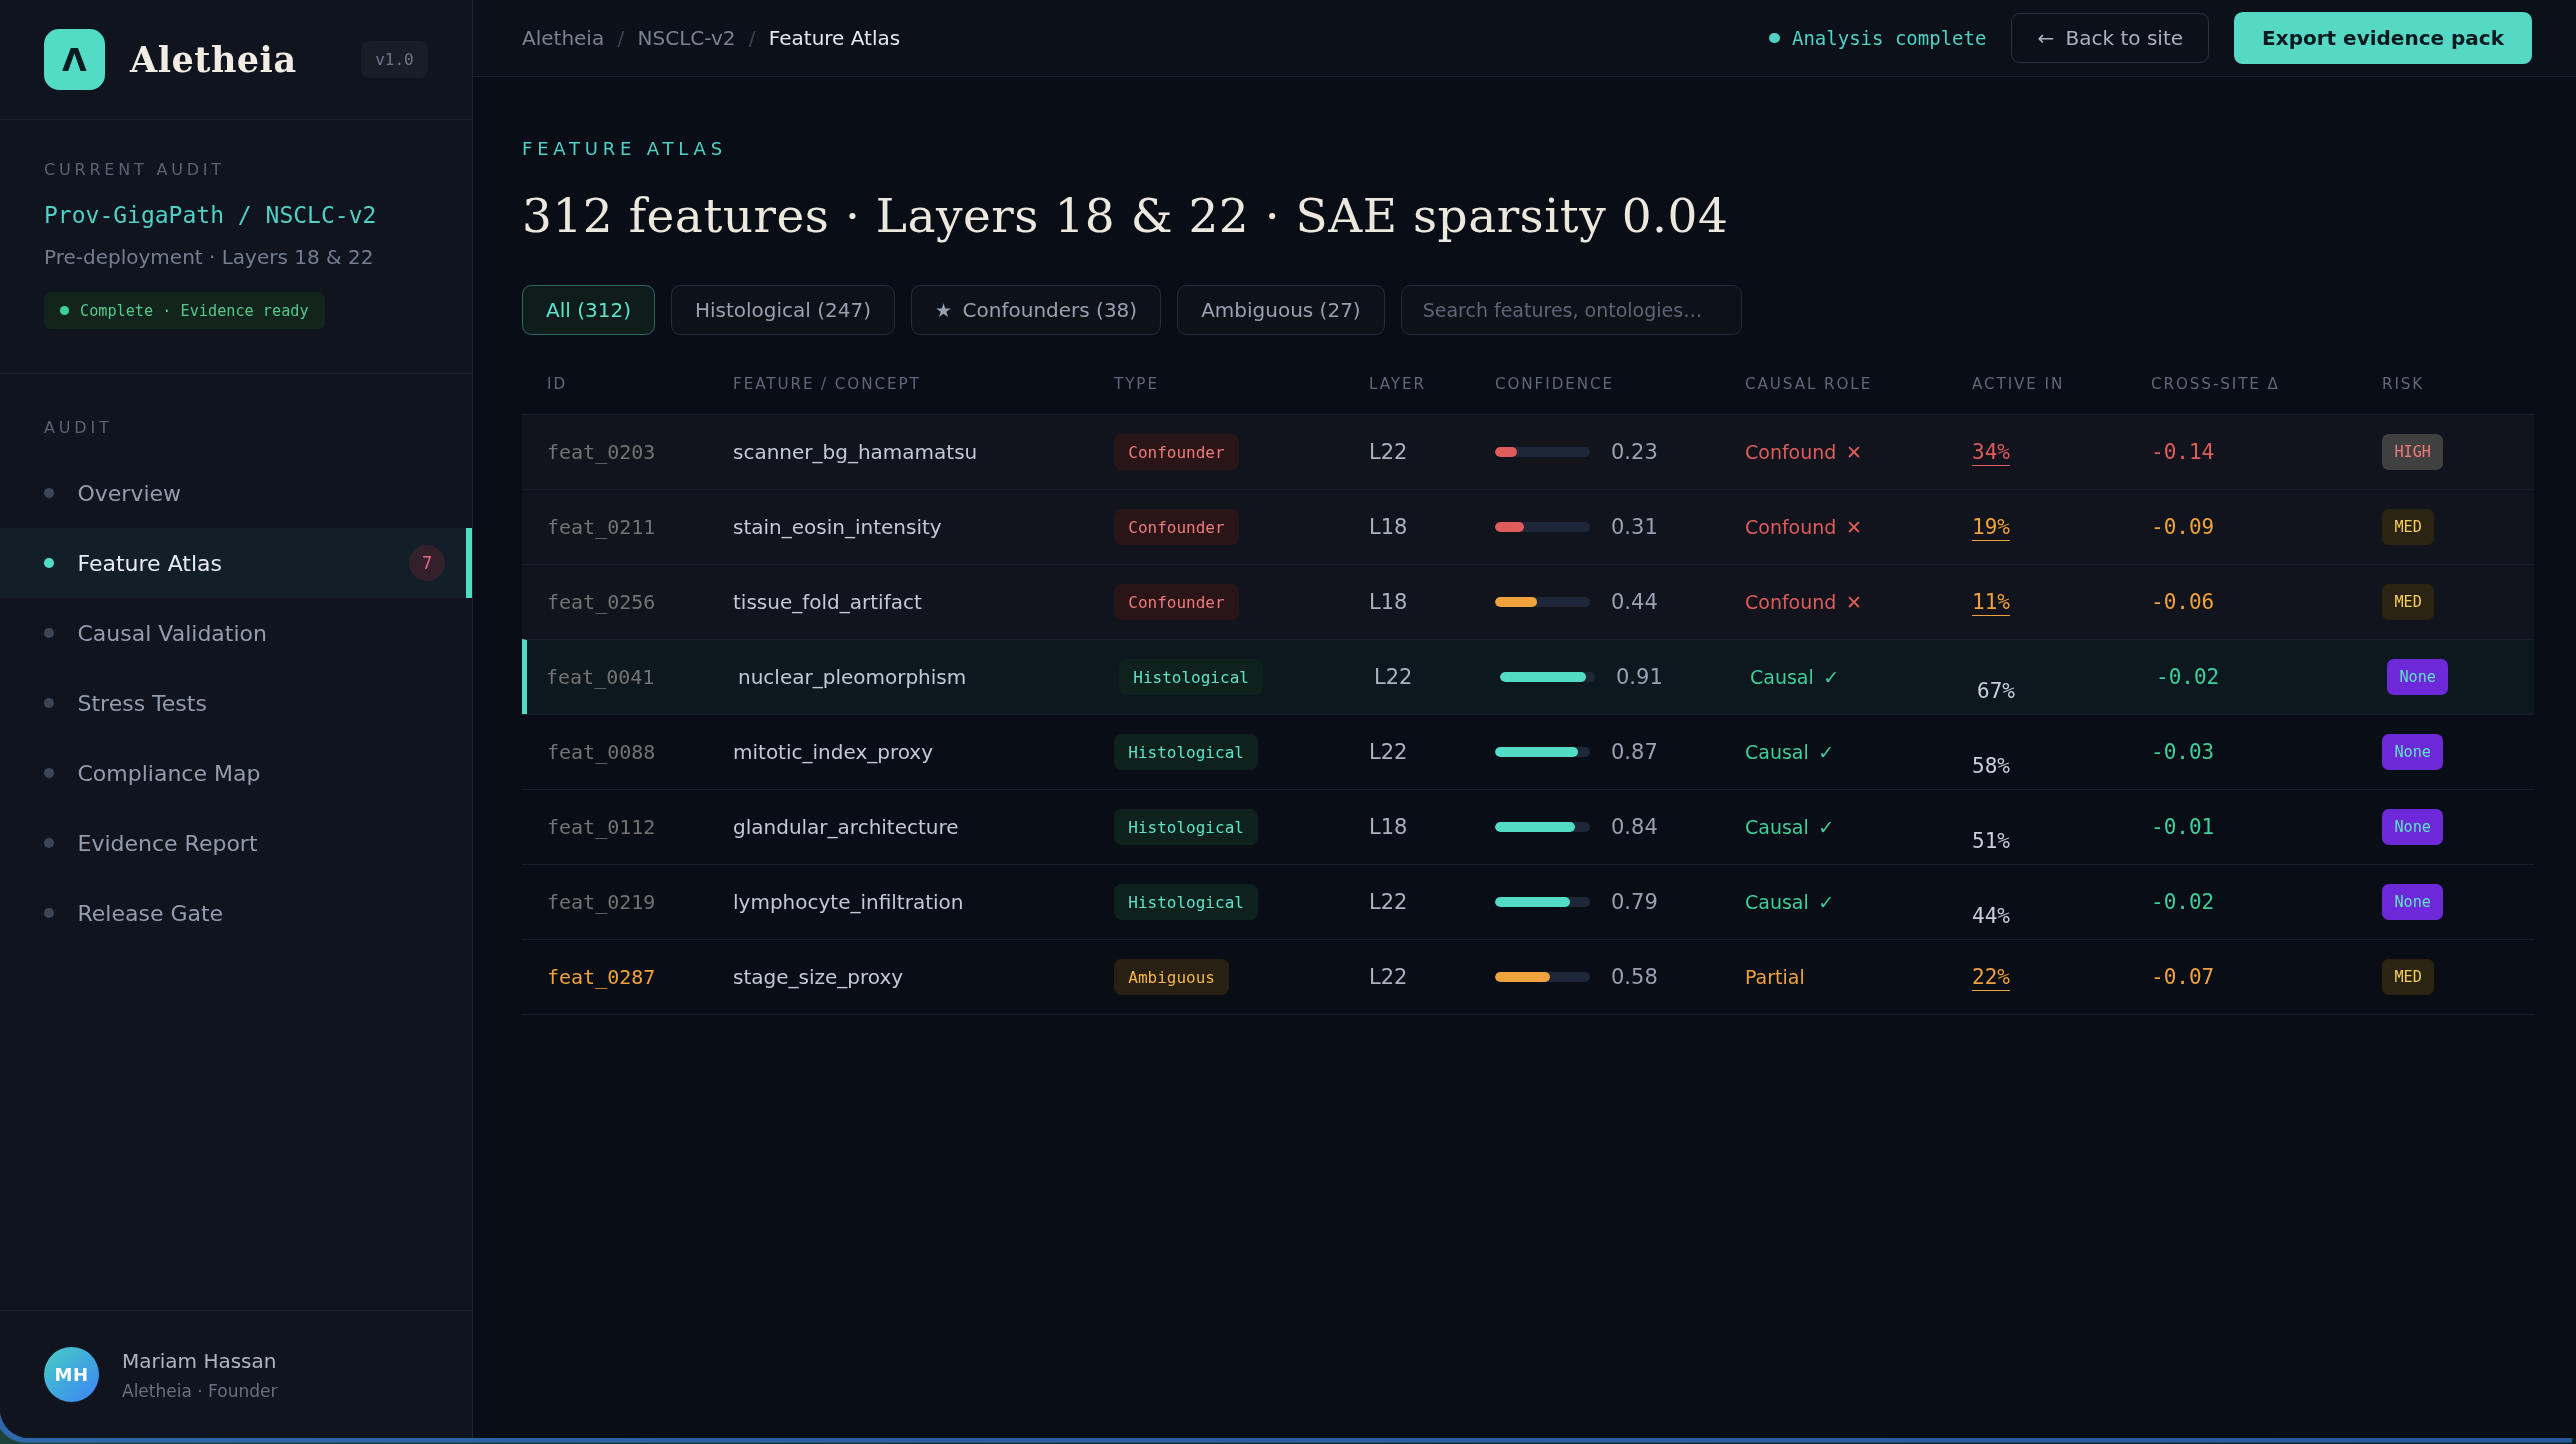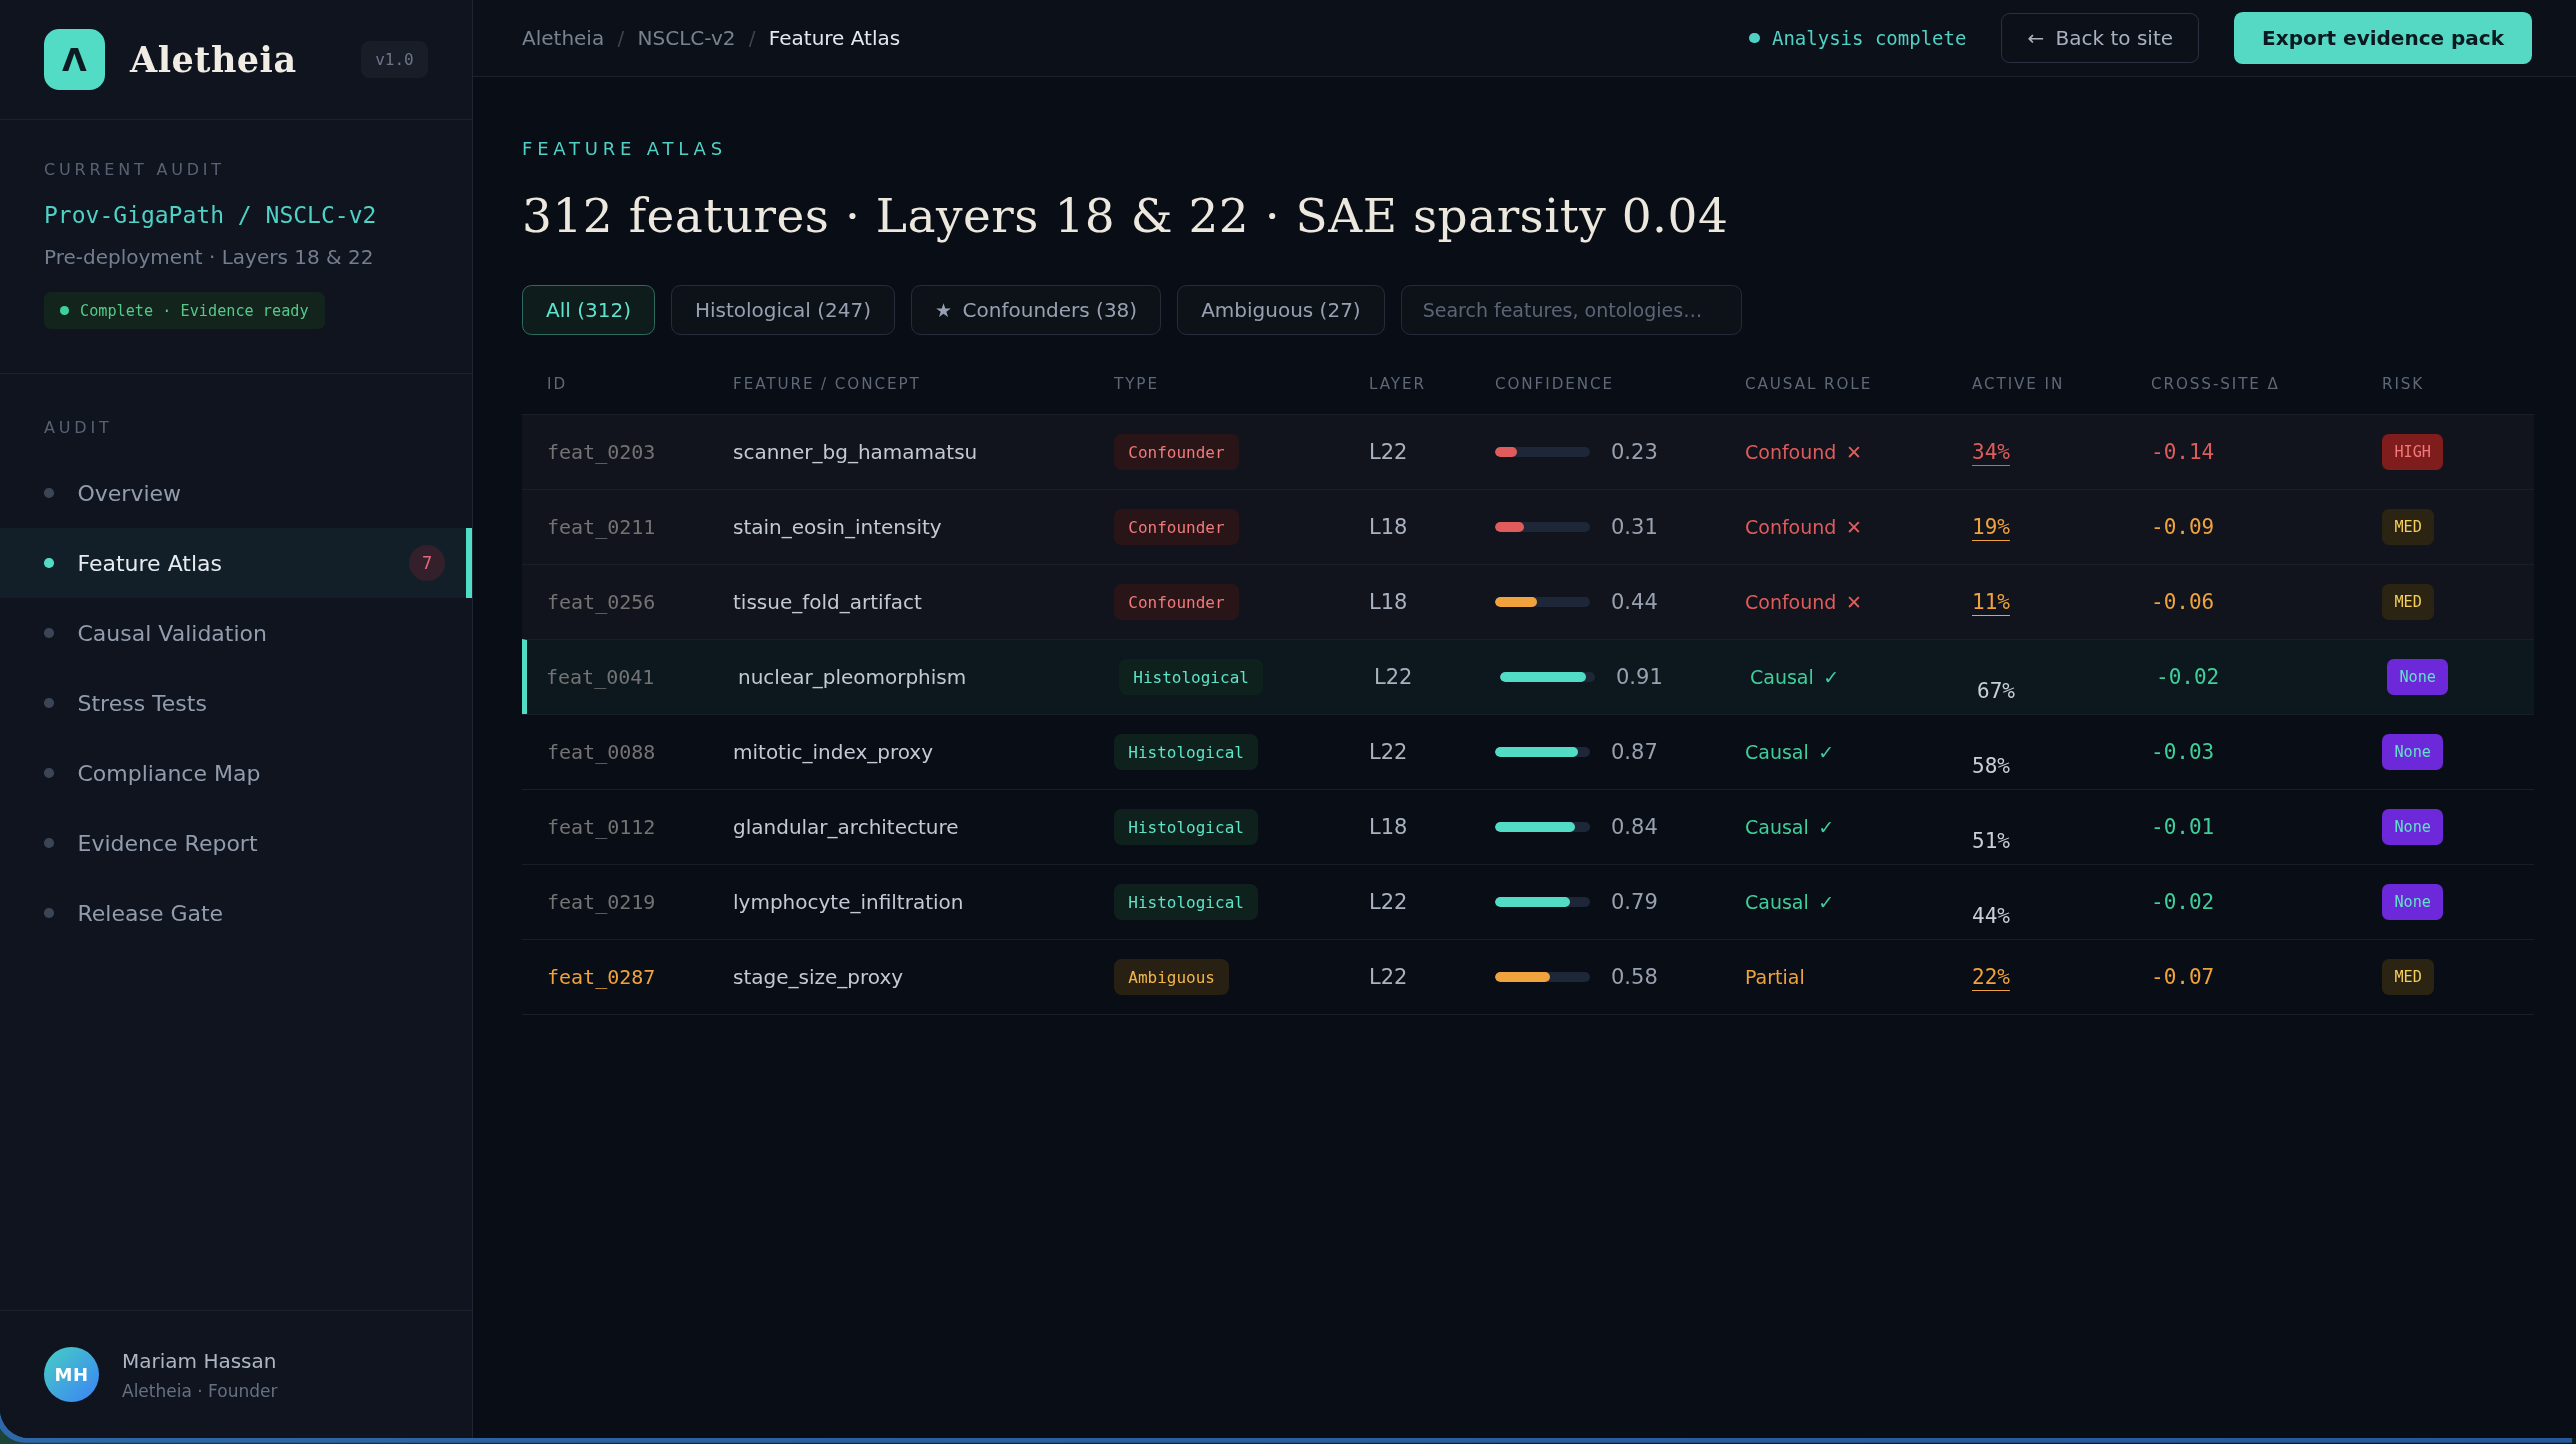--- a/index.html
+++ b/index.html
@@ -82,21 +82,21 @@
   
   .main { flex:1; display:flex; flex-direction:column; min-width:0; }
   .topbar {
     height:77px; flex:none; background:#0c1119; border-bottom:1px solid #1b212d;
     display:flex; align-items:center; padding:0 44px 0 49px;
   }
   .crumbs { display:flex; align-items:center; gap:13.3px; font-size:20px; }
   .crumb { color:#79828f; }
   .crumb-sep { color:#3c4452; }
   .crumb.current { color:#e4e7ec; }
-  .top-right { margin-left:auto; display:flex; align-items:center; gap:35px; }
+  .top-right { margin-left:auto; display:flex; align-items:center; gap:25px; }
   .status { display:flex; align-items:center; gap:12.4px; font-family:"DejaVu Sans Mono", monospace; font-size:19px; color:#4fd1c5; }
   .status .dot { background:#4fd1c5; width:10.5px; height:10.5px; }
   .btn-ghost {
     display:flex; align-items:center; gap:11.4px;
     background:transparent; border:1px solid #2a3140; border-radius:8.6px;
     padding:12.4px 25px; font-size:20px; color:#a9b0bf; cursor:pointer;
     font-family:"DejaVu Sans", sans-serif;
   }
   .btn-primary {
     background:#55d8c4; border:none; border-radius:8.6px;
@@ -165,21 +165,21 @@
   .pct.red { color:#e05c5c; text-decoration:underline; text-underline-offset:5.7px; text-decoration-thickness:1.4px; }
   .pct.amber { color:#f0a23c; text-decoration:underline; text-underline-offset:5.7px; text-decoration-thickness:1.4px; }
   .td.delta { font-family:"DejaVu Sans Mono", monospace; font-size:21px; }
   .delta.red { color:#e05c5c; }
   .delta.amber { color:#f0a23c; }
   .delta.green { color:#3fcf9a; }
   .risk-badge {
     display:inline-block; font-family:"DejaVu Sans Mono", monospace; font-size:15.2px;
     border-radius:6.7px; padding:8.6px 12.4px;
   }
-  .risk-badge.high { color:#f27979; background:#7f1d1d; }
+  .risk-badge.high { color:#f27979; background:#404040; }
   .risk-badge.med { color:#f5ce5a; background:#2b2413; }
   .risk-badge.none { color:#5fe3c9; background:#6d28d9; }
 </style>
 </head>
 <body>
 
 <div class="app">
 
   <aside class="sidebar">
     <div class="side-top">

